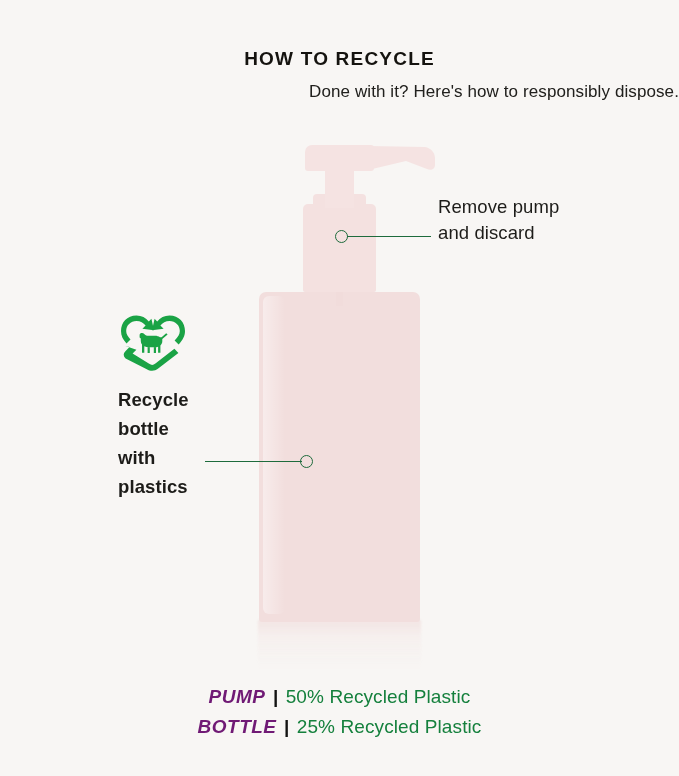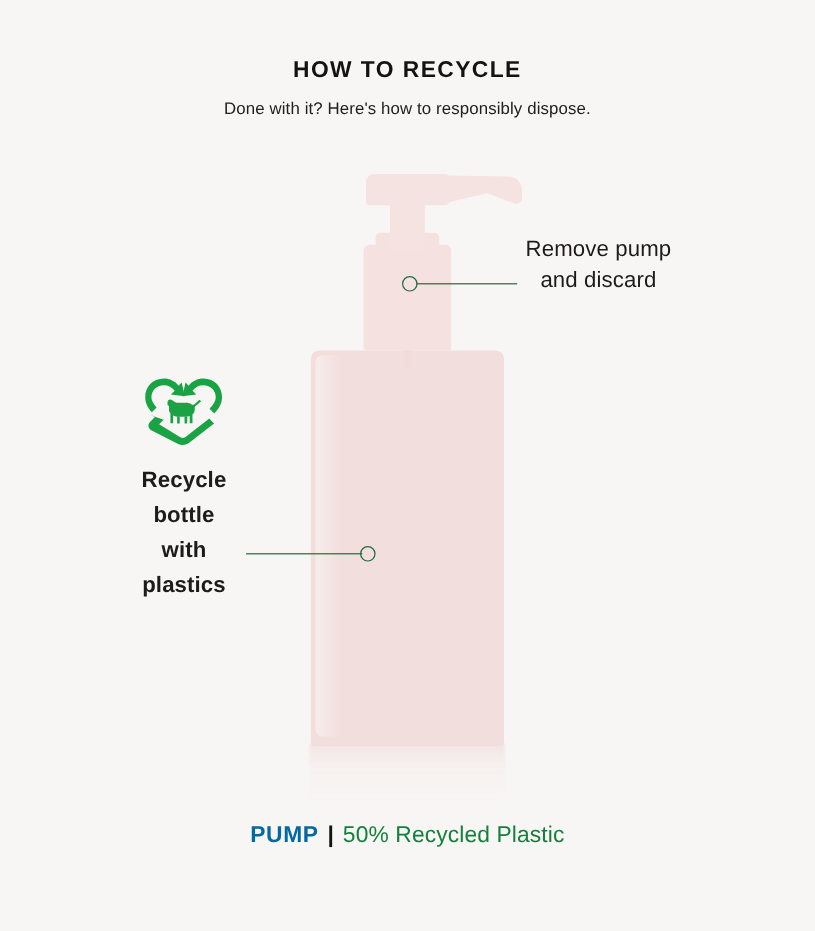--- a/index.html
+++ b/index.html
@@ -16,22 +16,22 @@
   
   .title {
     position:absolute; left:0; right:0; top:48px;
     text-align:center;
     font-size:19px; font-weight:bold;
     letter-spacing:1.2px;
     color:#15130f;
   }
   .subtitle {
     position:absolute; left:0; right:0; top:82px;
-    text-align:center;
-    font-size:14px; font-weight:400;
+    text-align:right;
+    font-size:17px; font-weight:400;
     color:#21201d;
     letter-spacing:.1px;
   }
 
   
   .product { position:absolute; left:0; top:0; width:679px; height:680px; }
 
   .reflection {
     position:absolute; left:258px; top:620px;
     width:163px; height:48px;
@@ -107,21 +107,20 @@
     height:1.6px;
     background:#1e6b3c;
   }
   .callout-text {
     position:absolute;
     font-size:18.5px; font-weight:400;
     color:#1d1c19;
     line-height:26px;
     letter-spacing:.1px;
     white-space:pre-line;
-    text-align:center;
   }
 
   .marker-pump { left:335px; top:230px; }
   .leader-pump { left:347px; top:235.5px; width:84px; }
   .text-pump   { left:438px; top:194px; }
 
   .marker-bottle { left:300px; top:455px; }
   .leader-bottle { left:205px; top:460.5px; width:97px; }
   .text-bottle   { left:118px; top:385px; line-height:29px;font-weight:bold; }
 
@@ -130,21 +129,21 @@
 
   
   .specs {
     position:absolute; left:0; right:0; top:682px;
     text-align:center;
   }
   .spec-row {
     font-size:19px; line-height:30px; color:#2a2927;
     letter-spacing:.1px;
   }
-  .spec-row .k { font-weight:bold; letter-spacing:.5px; color:#0369a1; }
+  .spec-row .k { font-weight:bold; letter-spacing:.5px; color:#701a75;font-style:italic; }
   .spec-row .bar { font-weight:bold; color:#141312; padding:0 2px; }
   .spec-row .v { font-weight:400; color:#15803d; }
 </style>
 </head>
 <body>
 
 <div class="stage">
 
   <div class="title">HOW TO RECYCLE</div>
   <div class="subtitle">Done with it? Here's how to responsibly dispose.</div>
@@ -213,15 +212,20 @@
 plastics</div>
 
   </div>
 
   <div class="specs">
     <div class="spec-row">
       <span class="k">PUMP</span>
       <span class="bar">|</span>
       <span class="v">50% Recycled Plastic</span>
     </div>
+    <div class="spec-row">
+      <span class="k">BOTTLE</span>
+      <span class="bar">|</span>
+      <span class="v">25% Recycled Plastic</span>
+    </div>
   </div>
 
 </div>
 
 </body></html>

